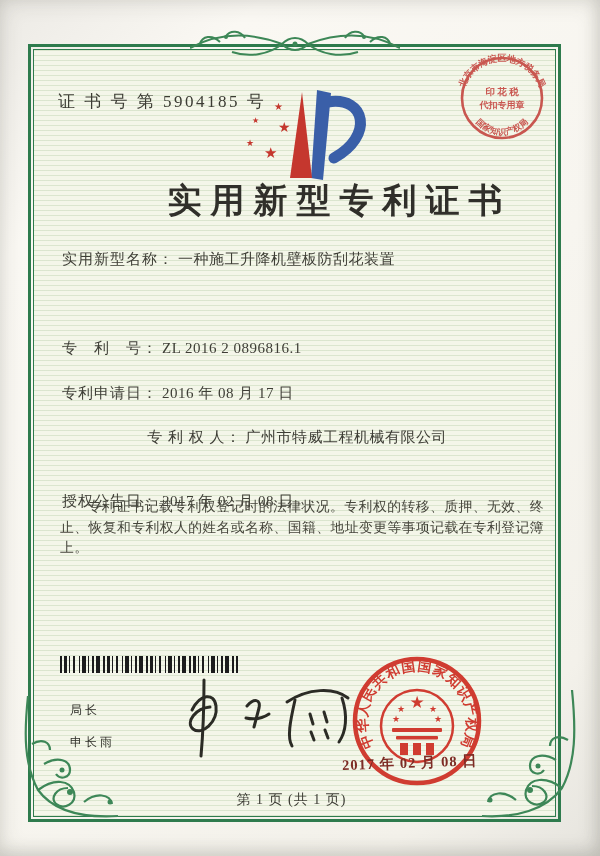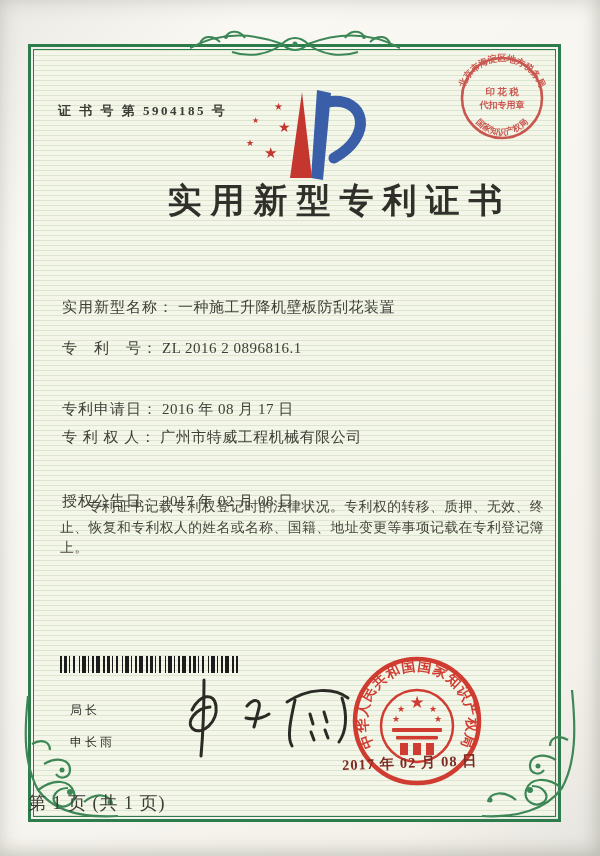--- a/index.html
+++ b/index.html
@@ -12,21 +12,21 @@
   .frame{
     position:absolute;left:28px;top:44px;width:527px;height:772px;
     border:3px solid #2e7b4d;
   }
   .frame-inner{
     position:absolute;inset:2px;border:1px solid #2e7b4d;
     background-color:#f4f6e9;
     background-image:repeating-linear-gradient(0deg,rgba(130,172,112,.22) 0px,rgba(130,172,112,.22) 1px,transparent 1px,transparent 5px);
   }
   .ornament{position:absolute;pointer-events:none;}
-  .cert-no{position:absolute;left:58px;top:102px;font-size:13px;letter-spacing:2.5px;color:#3b3b33;font-weight:bold;}
+  .cert-no{position:absolute;left:58px;top:90px;font-size:17px;letter-spacing:2.5px;color:#3b3b33;}
   .title{position:absolute;left:28px;top:178px;width:527px;text-align:center;
     font-size:34px;font-weight:700;letter-spacing:9px;color:#302f2a;padding-left:48px;}
   .field-row{position:absolute;left:62px;width:470px;font-size:15px;color:#3e3e36;white-space:nowrap;}
   .field-row .lbl{letter-spacing:1px;}
   .field-row .val{margin-left:4px;letter-spacing:.5px;}
   .paragraphs{position:absolute;left:60px;top:497px;width:484px;color:#45453b;}
   .paragraphs p{margin:0;text-indent:2em;font-size:13.8px;line-height:20.5px;
     letter-spacing:.4px;text-align:justify;}
   .barcode{
     position:absolute;left:60px;top:656px;width:178px;height:17px;
@@ -35,22 +35,22 @@
   }
   .director-title{position:absolute;left:70px;top:702px;font-family:"Liberation Sans","DejaVu Sans",sans-serif;
     font-size:12px;letter-spacing:3px;color:#2e2e28;}
   .director-name{position:absolute;left:70px;top:734px;font-family:"Liberation Sans","DejaVu Sans",sans-serif;
     font-size:12px;letter-spacing:3px;color:#2e2e28;}
   .signature{position:absolute;left:162px;top:672px;}
   .tax-stamp{position:absolute;left:450px;top:46px;opacity:.92;}
   .office-seal{position:absolute;left:348px;top:652px;opacity:.95;}
   .seal-date{position:absolute;left:342px;top:753px;width:170px;font-size:14.5px;font-weight:600;
     letter-spacing:1px;color:#7d2c25;transform:rotate(-2deg);}
-  .footer{position:absolute;left:28px;top:791px;width:527px;text-align:left;
-    font-size:18px;letter-spacing:1px;color:#3c3c34;}
+  .footer{position:absolute;left:28px;top:791px;width:527px;text-align:center;
+    font-size:14px;letter-spacing:1px;color:#3c3c34;}
 </style>
 </head>
 <body>
 
 <div class="photo">
 
   <div class="frame">
     <div class="frame-inner"></div>
   </div>
 
@@ -129,30 +129,30 @@
       <text x="36" y="20" font-size="10">★</text>
       <text x="14" y="33" font-size="8">★</text>
       <text x="40" y="42" font-size="14">★</text>
       <text x="8" y="56" font-size="9">★</text>
       <text x="26" y="68" font-size="15">★</text>
     </g>
   </svg>
 
   <div class="title">实用新型专利证书</div>
 
-  <div class="field-row" style="top:250px;margin-top:48px;">
+  <div class="field-row" style="top:250px;">
     <span class="lbl">实用新型名称：</span><span class="val">一种施工升降机壁板防刮花装置</span>
   </div>
   <div class="field-row" style="top:339px;">
     <span class="lbl">专　利　号：</span><span class="val">ZL 2016 2 0896816.1</span>
   </div>
-  <div class="field-row" style="top:400px;">
+  <div class="field-row" style="top:384px;">
     <span class="lbl">专利申请日：</span><span class="val">2016 年 08 月 17 日</span>
   </div>
-  <div class="field-row" style="top:428px;">
+  <div class="field-row" style="top:428px;text-align:center;">
     <span class="lbl">专 利 权 人：</span><span class="val">广州市特威工程机械有限公司</span>
   </div>
   <div class="field-row" style="top:473px;margin-top:19px;">
     <span class="lbl">授权公告日：</span><span class="val">2017 年 02 月 08 日</span>
   </div>
 
   <div class="paragraphs">
     <p>专利证书记载专利权登记时的法律状况。专利权的转移、质押、无效、终止、恢复和专利权人的姓名或名称、国籍、地址变更等事项记载在专利登记簿上。</p>
   </div>
 

